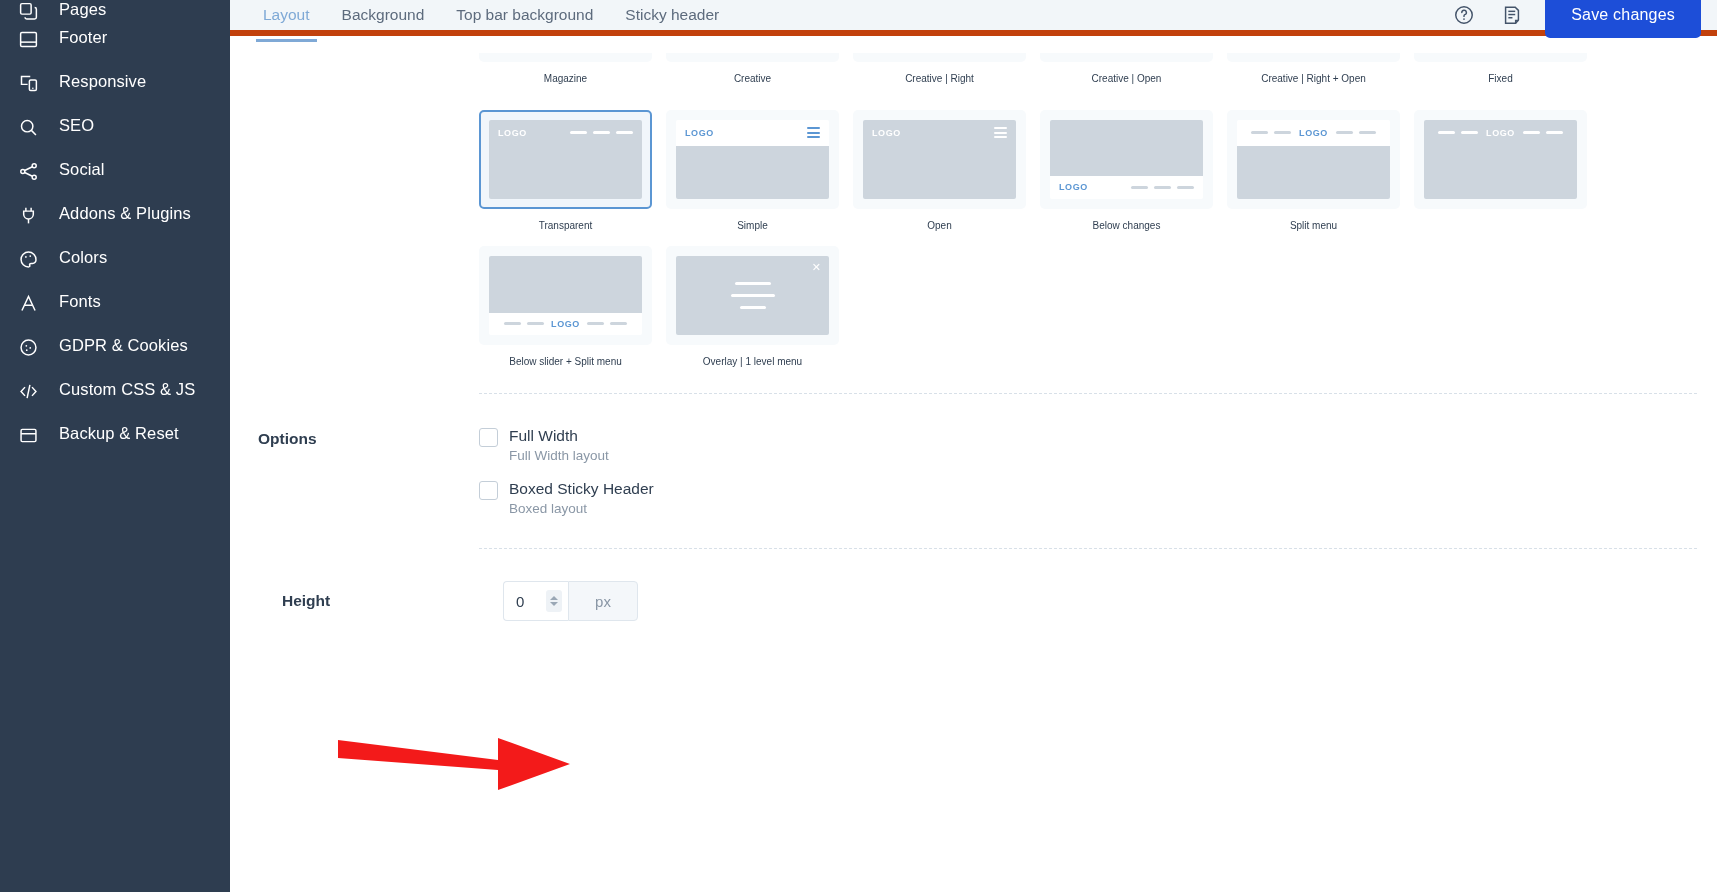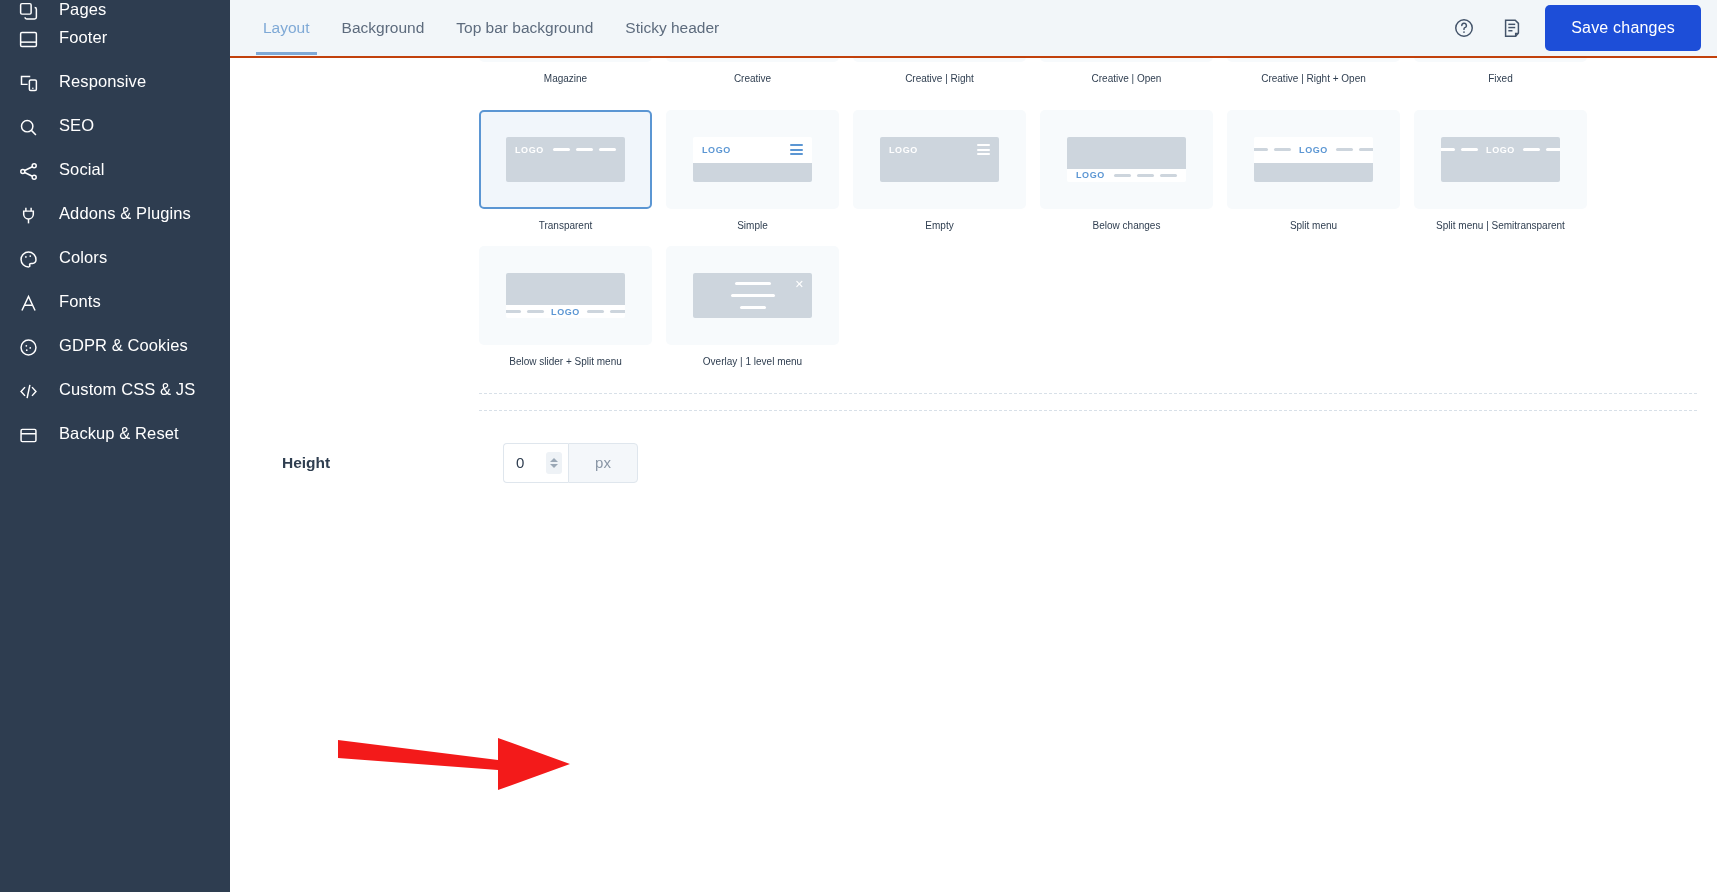--- a/index.html
+++ b/index.html
@@ -44,23 +44,23 @@
 
   
   .main {
     flex: 1;
     height: 892px;
     position: relative;
     background: #ffffff;
     overflow: hidden;
   }
   .topbar {
-    height: 58px;
+    height: 36px;
     background: #f2f6f9;
-    border-bottom: 2px solid #c2410c;
+    border-bottom: 6px solid #c2410c;
     display: flex;
     align-items: center;
     padding: 0 16px 0 0;
     position: relative;
     z-index: 5;
   }
   .tabs { display: flex; align-items: center; height: 53px; padding-left: 17px; }
   .tab {
     position: relative;
     height: 53px;
@@ -119,21 +119,21 @@
     row-gap: 0;
     padding-left: 249px;
     padding-top: 0;
   }
   .card { width: 173px; }
   .thumb {
     height: 99px;
     background: #f7fafc;
     border-radius: 5px;
     border: 2px solid transparent;
-    padding: 25px;
+    padding: 8px;
     display: flex;
     cursor: pointer;
   }
   .thumb.selected { border-color: #5b96d3; background: #f1f6fb; }
   .card-label {
     text-align: center;
     font-size: 10px;
     color: #2f3e50;
     margin: 10px 0 24px 0;
     line-height: 1.35;
@@ -515,21 +515,21 @@
               <div class="m-hdr-abs">
                 <span class="m-logo w">LOGO</span>
                 <span class="m-burger w" style="margin-left:auto;">
                     <i></i>
                     <i></i>
                     <i></i>
                   </span>
               </div>
             </div>
           </div>
-          <div class="card-label">Empty</div>
+          <div class="card-label">Open</div>
         </div>
 
         <div class="card">
           <div class="thumb">
             <div class="m">
               <div class="m-body" style="flex:0 0 72%;"></div>
               <div class="m-bar-white" style="flex:1;">
                 <span class="m-logo">LOGO</span>
                 <span class="m-row" style="margin-left:auto;">
                   <i class="m-dash g"></i>
@@ -572,21 +572,20 @@
                     <i class="m-dash"></i>
                   </span>
                 <span class="m-logo w" style="margin:0 8px;">LOGO</span>
                 <span class="m-row">
                     <i class="m-dash"></i>
                     <i class="m-dash"></i>
                   </span>
               </div>
             </div>
           </div>
-          <div class="card-label">Split menu | Semitransparent</div>
         </div>
       </div>
 
       <div class="grid" style="margin-top:-10px;">
 
         <div class="card">
           <div class="thumb">
             <div class="m">
               <div class="m-body" style="flex:0 0 72%;"></div>
               <div class="m-bar-white" style="flex:1;justify-content:center;">
@@ -617,20 +616,39 @@
                     <i style="width:26px;"></i>
                 </div>
               </div>
             </div>
           </div>
           <div class="card-label">Overlay | 1 level menu</div>
         </div>
       </div>
 
       <div class="divider"></div>
+      <div class="row" style="padding-top:32px;">
+        <div class="row-label">Options</div>
+        <div class="row-body">
+          <div class="chk-item">
+            <span class="chk"></span>
+            <span>
+              <span class="chk-txt-main" style="display:block;">Full Width</span>
+              <span class="chk-txt-sub" style="display:block;">Full Width layout</span>
+            </span>
+          </div>
+          <div class="chk-item">
+            <span class="chk"></span>
+            <span>
+              <span class="chk-txt-main" style="display:block;">Boxed Sticky Header</span>
+              <span class="chk-txt-sub" style="display:block;">Boxed layout</span>
+            </span>
+          </div>
+        </div>
+      </div>
 
       <div class="divider" style="margin-top:16px;"></div>
       <div class="row" style="padding-top:32px; align-items:center;margin-left:24px;">
         <div class="row-label" style="padding-top:0;">Height</div>
         <div class="row-body">
           <div class="numwrap">
             <div class="numfield">
               <span class="val">0</span>
               <span class="spinner">
                   <i class="up"></i>

